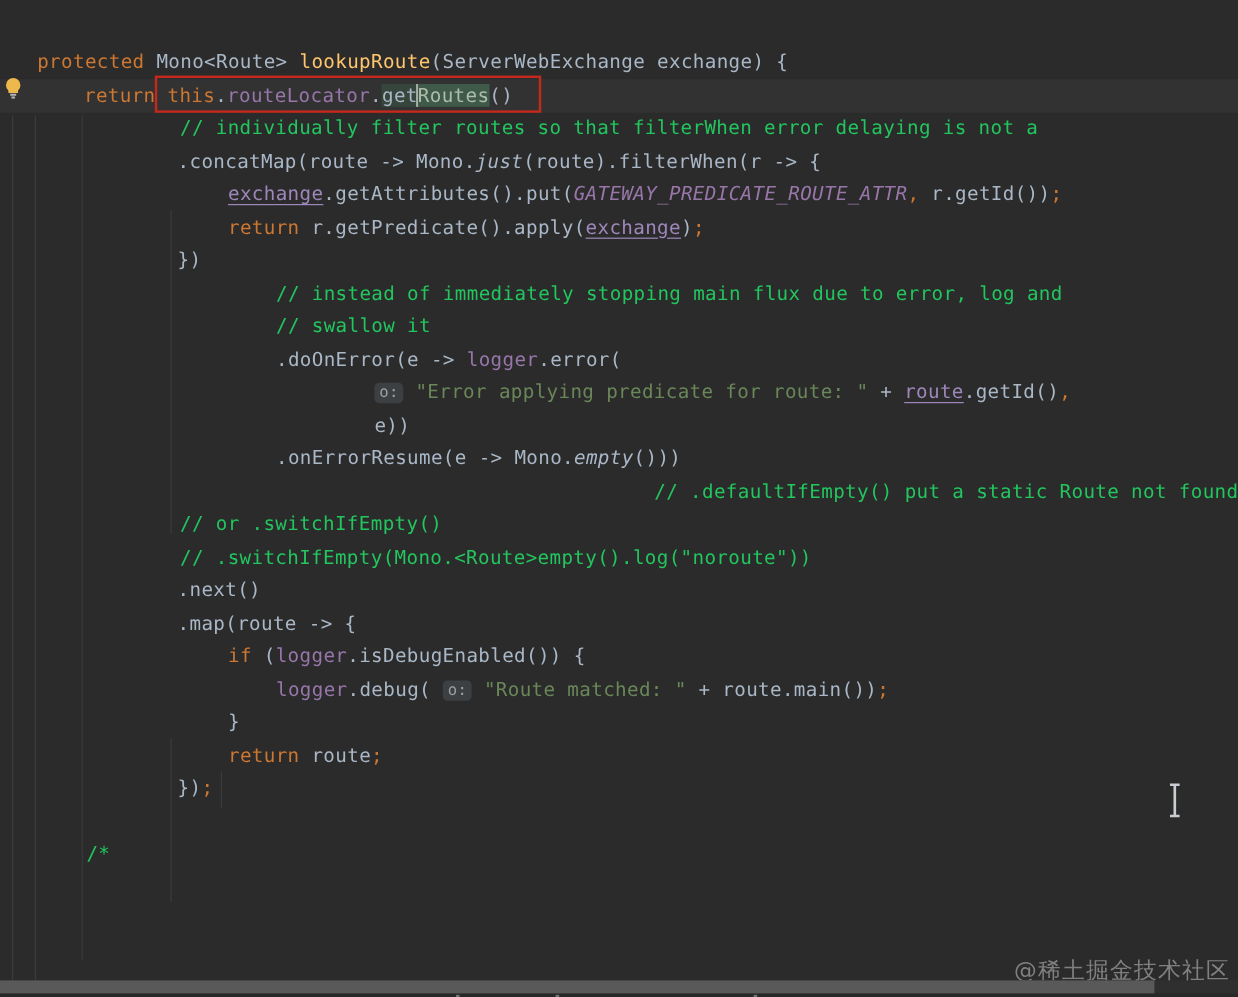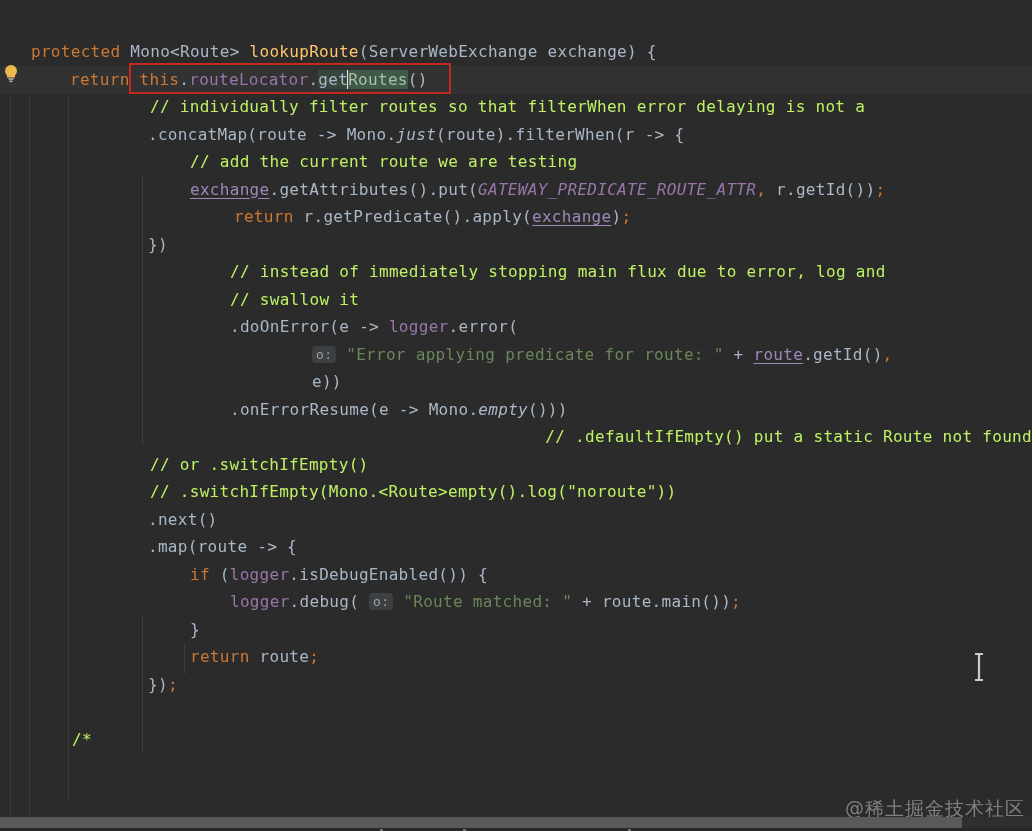--- a/index.html
+++ b/index.html
@@ -13,21 +13,21 @@
   .caret-row{position:absolute;left:0;top:53.5px;width:1032px;height:28px;background:#323232;}
   .guide{position:absolute;width:1px;background:#3b3b3b;}
   .code{position:absolute;left:0;top:26px;width:1032px;}
   .code-line{
     height:27.5px;line-height:27.5px;white-space:pre;position:relative;
     font-size:16px;letter-spacing:0.3px;color:#a9b7c6;
   }
   
   .tk-k{color:#cc7832;}
   .tk-d{color:#a9b7c6;}
-  .tk-c{color:#bef264;}
+  .tk-c{color:#22c55e;}
   .tk-m{color:#ffc66d;}
   .tk-f{color:#9876aa;}
   .tk-str{color:#6a8759;}
   .tk-pn{color:#cc7832;}
   .tk-cap{color:#9e88bb;text-decoration:underline;text-underline-offset:3px;}
   .tk-cons{color:#9876aa;font-style:italic;}
   .tk-stm{color:#a9b7c6;font-style:italic;}
   .tk-sel1{color:#a9b7c6;background:#37463c;}
   .tk-sel2{color:#aebcad;background:#3f5a49;}
   .inlay{
@@ -68,23 +68,22 @@
   <div class="guide" style="left:68px;top:84px;height:704px;"></div>
   <div class="guide" style="left:142px;top:163px;height:270px;"></div>
   <div class="guide" style="left:142px;top:603px;height:137px;"></div>
   <div class="guide" style="left:184px;top:631px;height:31px;"></div>
 
   <div class="code" id="code-lines">
       <div class="code-line" style="padding-left: 31px;"><span class="tk-k">protected</span><span class="tk-d"> Mono&lt;Route&gt; </span><span class="tk-m">lookupRoute</span><span class="tk-d">(ServerWebExchange exchange) {</span></div>
       <div class="code-line" style="padding-left: 70px;"><span class="tk-k">return</span><span class="tk-d"> </span><span class="tk-k">this</span><span class="tk-d">.</span><span class="tk-f">routeLocator</span><span class="tk-d">.</span><span class="tk-sel1">get</span><span class="caret"></span><span class="tk-sel2">Routes</span><span class="tk-d">()</span></div>
       <div class="code-line" style="padding-left: 150px;"><span class="tk-c">// individually filter routes so that filterWhen error delaying is not a</span></div>
       <div class="code-line" style="padding-left: 148px;"><span class="tk-d">.concatMap(route -&gt; Mono.</span><span class="tk-stm">just</span><span class="tk-d">(route).filterWhen(r -&gt; {</span></div>
-      <div class="code-line" style="padding-left: 190px;"><span class="tk-c">// add the current route we are testing</span></div>
       <div class="code-line" style="padding-left: 190px;"><span class="tk-cap">exchange</span><span class="tk-d">.getAttributes().put(</span><span class="tk-cons">GATEWAY_PREDICATE_ROUTE_ATTR</span><span class="tk-pn">,</span><span class="tk-d"> r.getId())</span><span class="tk-pn">;</span></div>
-      <div class="code-line" style="padding-left: 190px; margin-left: 44px;"><span class="tk-k">return</span><span class="tk-d"> r.getPredicate().apply(</span><span class="tk-cap">exchange</span><span class="tk-d">)</span><span class="tk-pn">;</span></div>
+      <div class="code-line" style="padding-left: 190px;"><span class="tk-k">return</span><span class="tk-d"> r.getPredicate().apply(</span><span class="tk-cap">exchange</span><span class="tk-d">)</span><span class="tk-pn">;</span></div>
       <div class="code-line" style="padding-left: 148px;"><span class="tk-d">})</span></div>
       <div class="code-line" style="padding-left: 230px;"><span class="tk-c">// instead of immediately stopping main flux due to error, log and</span></div>
       <div class="code-line" style="padding-left: 230px;"><span class="tk-c">// swallow it</span></div>
       <div class="code-line" style="padding-left: 230px;"><span class="tk-d">.doOnError(e -&gt; </span><span class="tk-f">logger</span><span class="tk-d">.error(</span></div>
       <div class="code-line" style="padding-left: 312px;"><span class="inlay">o:</span><span class="tk-d"> </span><span class="tk-str">"Error applying predicate for route: "</span><span class="tk-d"> + </span><span class="tk-cap">route</span><span class="tk-d">.getId()</span><span class="tk-pn">,</span></div>
       <div class="code-line" style="padding-left: 312px;"><span class="tk-d">e))</span></div>
       <div class="code-line" style="padding-left: 230px;"><span class="tk-d">.onErrorResume(e -&gt; Mono.</span><span class="tk-stm">empty</span><span class="tk-d">()))</span></div>
       <div class="code-line" style="padding-left: 150px; text-align: right;"><span class="tk-c">// .defaultIfEmpty() put a static Route not found</span></div>
       <div class="code-line" style="padding-left: 150px;"><span class="tk-c">// or .switchIfEmpty()</span></div>
       <div class="code-line" style="padding-left: 150px;"><span class="tk-c">// .switchIfEmpty(Mono.&lt;Route&gt;empty().log("noroute"))</span></div>

